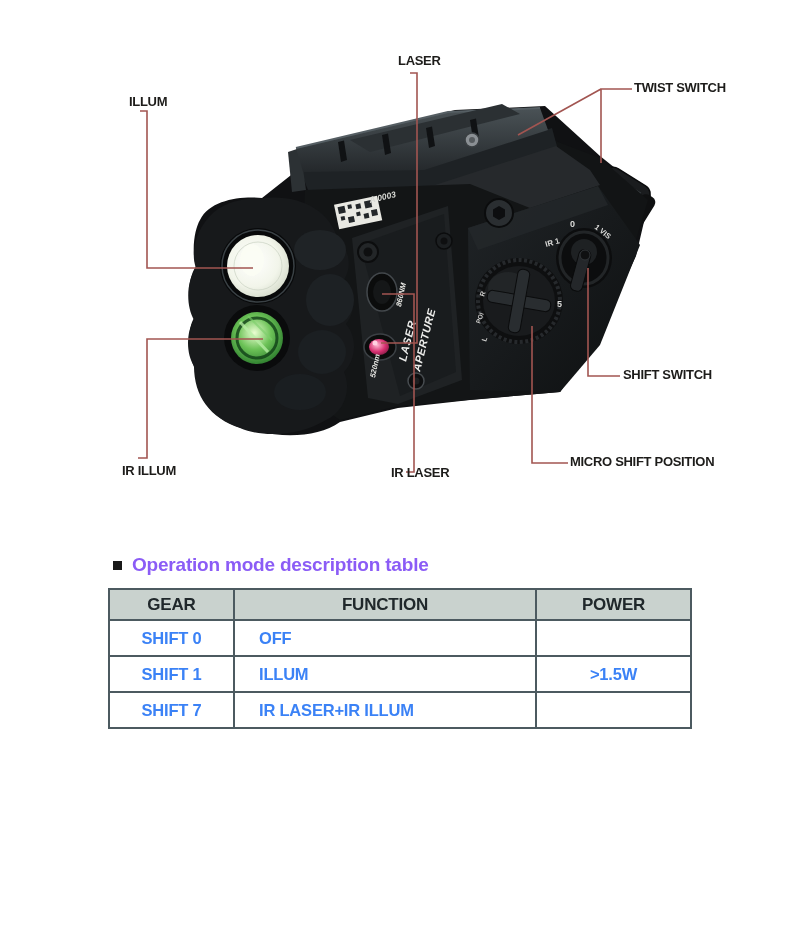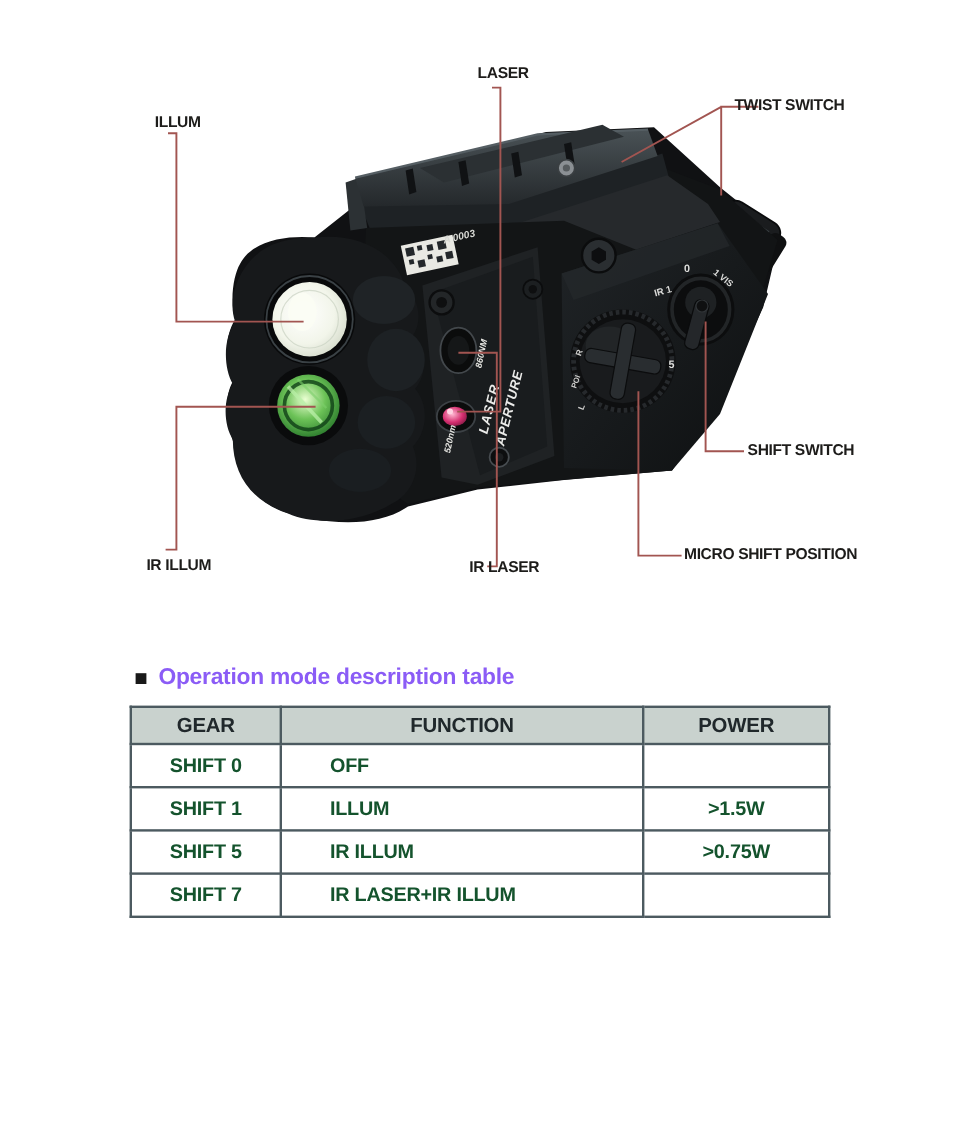--- a/index.html
+++ b/index.html
@@ -31,25 +31,25 @@
   .mode-table col.c-func{width:302px;}
   .mode-table col.c-pow{width:155px;}
   .mode-table th,.mode-table td{
     border:2px solid #4c5a60;overflow:hidden;white-space:nowrap;
   }
   .mode-table th{
     height:27px;background:#c9d2ce;font-size:17px;font-weight:bold;color:#20282b;
     text-align:center;letter-spacing:-0.2px;
   }
   .mode-table td{
-    height:32px;font-size:16.5px;font-weight:bold;color:#14532d;background:#ffffff;
+    height:32px;font-size:16.5px;font-weight:bold;color:#3b82f6;background:#ffffff;
     letter-spacing:-0.2px;
   }
   .mode-table td.gear{text-align:center;}
-  .mode-table td.func{text-align:left;padding-left:40px;}
+  .mode-table td.func{text-align:left;padding-left:24px;}
   .mode-table td.pow{text-align:center;}
 </style>
 </head>
 <body>
 
 <div class="page">
 
   <div class="diagram">
     <svg width="800" height="545" viewBox="0 0 800 545">
       <defs>
@@ -210,21 +210,21 @@
         <path d="M410,73 L417,73 L417,343 L381,343"></path>
         <path d="M406,472 L414,472 L414,294 L382,294"></path>
         <path d="M632,89 L601,89 L601,163 M601,89 L518,135"></path>
         <path d="M620,376 L588,376 L588,268"></path>
         <path d="M568,463 L532,463 L532,326"></path>
       </g>
     </svg>
 
     <div class="callout-label" style="left:129px;top:96px;">ILLUM</div>
     <div class="callout-label" style="left:398px;top:55px;">LASER</div>
-    <div class="callout-label" style="left:612px;top:82px;">TWIST SWITCH</div>
+    <div class="callout-label" style="left:634px;top:82px;">TWIST SWITCH</div>
     <div class="callout-label" style="left:623px;top:369px;">SHIFT SWITCH</div>
     <div class="callout-label" style="left:570px;top:456px;">MICRO SHIFT POSITION</div>
     <div class="callout-label" style="left:391px;top:467px;">IR LASER</div>
     <div class="callout-label" style="left:122px;top:465px;">IR ILLUM</div>
   </div>
 
   <div class="tbl-title">
     <span class="bullet"></span>
     <span>Operation mode description table</span>
   </div>
@@ -247,24 +247,19 @@
         <td class="gear">SHIFT 0</td>
         <td class="func">OFF</td>
         <td class="pow"></td>
       </tr>
       <tr>
         <td class="gear">SHIFT 1</td>
         <td class="func">ILLUM</td>
         <td class="pow">&gt;1.5W</td>
       </tr>
       <tr>
-        <td class="gear">SHIFT 5</td>
-        <td class="func">IR ILLUM</td>
-        <td class="pow">&gt;0.75W</td>
-      </tr>
-      <tr>
         <td class="gear">SHIFT 7</td>
         <td class="func">IR LASER+IR ILLUM</td>
         <td class="pow"></td>
       </tr>
     </tbody>
   </table>
 </div>
 
 </body></html>

